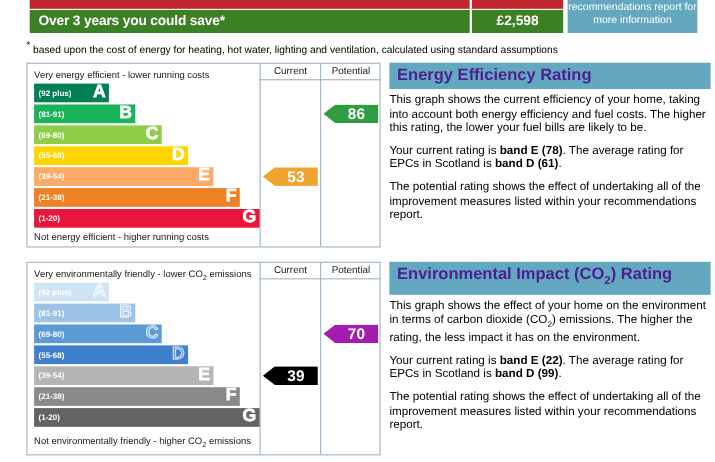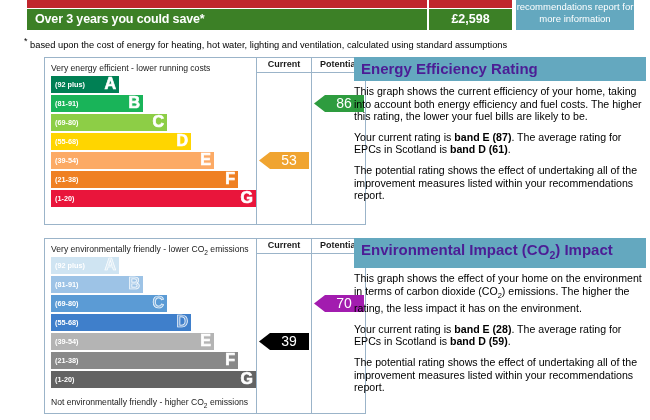--- a/index.html
+++ b/index.html
@@ -76,21 +76,20 @@
   }
   #footnote sup { font-size: 9px; }
 
   
   .chart-box {
     position: absolute;
     left: 24px;
     width: 322px;
     border: 1px solid #9bb4c9;
     background: #ffffff;
-    margin-left: 20px;
   }
   #chart-energy { top: 57px; height: 168px; }
   #chart-co2    { top: 238px; height: 176px; }
 
   .chart-caption {
     position: absolute;
     left: 6px;
     font-size: 8.6px;
     color: #1a1a1a;
     white-space: nowrap;
@@ -104,21 +103,21 @@
   .col-headers {
     position: absolute;
     top: 0; left: 211px;
     width: 110px; height: 15px;
     border-bottom: 1px solid #9bb4c9;
   }
   .col-head {
     position: absolute;
     top: 1px;
     font-size: 9px;
-    font-weight: bold;
+    font-weight: normal;
     color: #1a1a1a;
     text-align: center;
   }
   .col-head.current   { left: 2px;  width: 52px; }
   .col-head.potential { left: 56px; width: 54px; }
 
   .col-rule {
     position: absolute;
     width: 1px;
     background: #9bb4c9;
@@ -159,21 +158,21 @@
     -webkit-text-stroke: 0.7px rgba(255,255,255,0.95);
   }
 
   
   .marker {
     position: absolute;
     height: 17px;
     line-height: 17px;
     color: #ffffff;
     font-size: 14px;
-    font-weight: normal;
+    font-weight: bold;
     text-align: center;
     padding-left: 10px;
     clip-path: polygon(0% 50%, 11px 0%, 100% 0%, 100% 100%, 11px 100%);
   }
   .marker.current   { left: 214px; width: 50px; }
   .marker.potential { left: 269px; width: 50px; }
 
   
   .panel {
     position: absolute;
@@ -219,20 +218,21 @@
     <div class="summary-value">£2,598</div>
   </div>
 </div>
 
 <div id="info-box">recommendations report for more information</div>
 
 <div id="footnote"><sup>*</sup> <span>based upon the cost of energy for heating, hot water, lighting and ventilation, calculated using standard assumptions</span></div>
 
 <div class="chart-box" id="chart-energy">
   <div class="chart-caption caption-top">Very energy efficient - lower running costs</div>
+  <div class="chart-caption caption-bottom">Not energy efficient - higher running costs</div>
 
   <div class="col-rule rule-a"></div>
   <div class="col-rule rule-b"></div>
 
   <div class="col-headers">
     <div class="col-head current">Current</div>
     <div class="col-head potential">Potential</div>
   </div>
 
   <div class="bands" id="bands-energy">
@@ -340,25 +340,25 @@
       </div>
     </div>
 <div class="marker current" style="top: 94px; background: #000000;">39</div>
     <div class="marker potential" style="top: 56px; background: #a21caf;">70</div>
   </div>
 
 <div class="panel" id="panel-energy">
   <div class="panel-head">Energy Efficiency Rating</div>
   <div class="panel-body">
     <p class="panel-p">This graph shows the current efficiency of your home, taking into account both energy efficiency and fuel costs. The higher this rating, the lower your fuel bills are likely to be.</p>
-    <p class="panel-p"><span>Your current rating is </span><b>band E (87)</b><span>. The average rating for EPCs in Scotland is </span><b>band D (61)</b><span>.</span></p>
+    <p class="panel-p"><span>Your current rating is </span><b>band E (78)</b><span>. The average rating for EPCs in Scotland is </span><b>band D (61)</b><span>.</span></p>
     <p class="panel-p">The potential rating shows the effect of undertaking all of the improvement measures listed within your recommendations report.</p>
   </div>
 </div>
 
 <div class="panel" id="panel-co2">
-  <div class="panel-head"><span>Environmental Impact (CO</span><sub>2</sub><span>) Impact</span></div>
+  <div class="panel-head"><span>Environmental Impact (CO</span><sub>2</sub><span>) Rating</span></div>
   <div class="panel-body">
     <p class="panel-p"><span>This graph shows the effect of your home on the environment in terms of carbon dioxide (CO</span><sub>2</sub><span>) emissions. The higher the rating, the less impact it has on the environment.</span></p>
-    <p class="panel-p"><span>Your current rating is </span><b>band E (28)</b><span>. The average rating for EPCs in Scotland is </span><b>band D (59)</b><span>.</span></p>
+    <p class="panel-p"><span>Your current rating is </span><b>band E (22)</b><span>. The average rating for EPCs in Scotland is </span><b>band D (99)</b><span>.</span></p>
     <p class="panel-p">The potential rating shows the effect of undertaking all of the improvement measures listed within your recommendations report.</p>
   </div>
 </div>
 
 </body></html>

